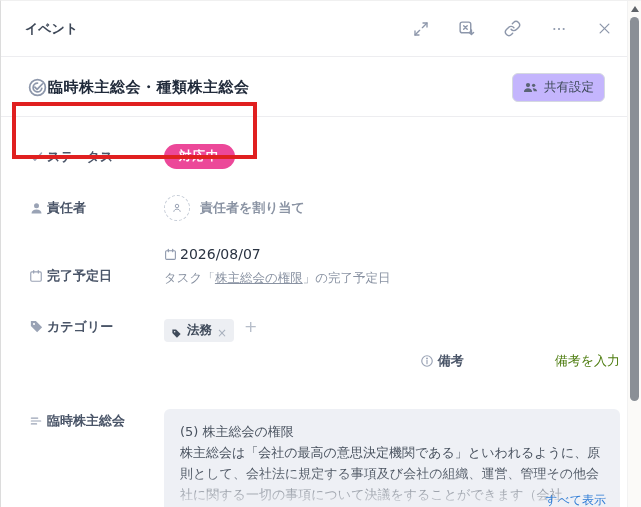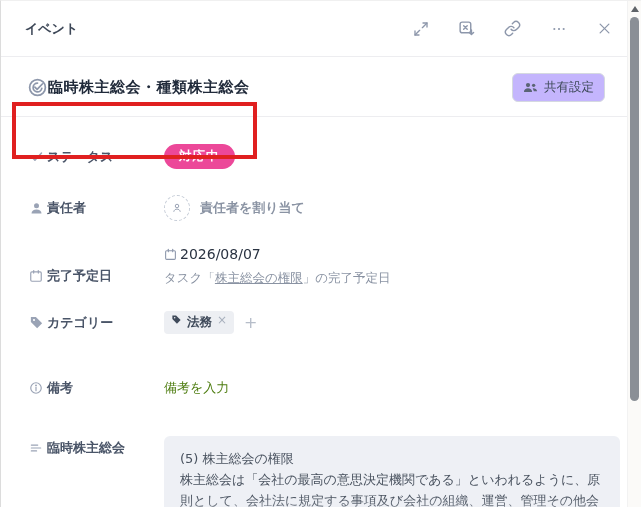--- a/index.html
+++ b/index.html
@@ -26,36 +26,36 @@
   .divider { height:1px; background:#ededf0; margin-top:14px; }
 
   
   .frow { display:flex; align-items:center; margin:0 21px 0 28px; }
   .flabel { width:135px; flex:0 0 135px; display:flex; align-items:center; gap:3px; font-size:13px; font-weight:bold; color:#4a5568; }
   .ficon { width:15px; height:15px; color:#9aa3b5; flex:0 0 15px; }
   .row-status { margin-top:27px; min-height:24px; }
   .row-assignee { margin-top:26px; min-height:26px; }
   .row-date { margin-top:22px; align-items:flex-end; }
   .row-category { margin-top:24px; min-height:23px; }
-  .row-notes { margin-top:44px; min-height:20px; }
+  .row-notes { margin-top:9px; min-height:20px;justify-content:flex-end; }
   .row-desc { margin-top:38px; align-items:flex-start; }
 
   .badge { display:inline-flex; align-items:center; background:#ec4899; color:#fff; font-size:12.5px; font-weight:bold;
     letter-spacing:1px; padding:4px 15px; border-radius:13px; cursor:pointer; }
 
   .avatar-dashed { width:26px; height:26px; border:1px dashed #c4cbd6; border-radius:50%;
     display:flex; align-items:center; justify-content:center; color:#9aa3b5; cursor:pointer; }
   .assign-text { margin-left:10px; font-size:13px; font-weight:bold; color:#8a93a3; cursor:pointer; }
 
   .date-main { display:flex; align-items:center; gap:1px; line-height:22px; cursor:pointer; }
   .date-val { font-size:14px; color:#2a3342; }
   .date-sub { margin-top:4px; font-size:12.5px; color:#8a93a3; line-height:18px; }
   .date-sub a { color:#8a93a3; text-decoration:underline; cursor:pointer; }
 
-  .tag-chip { display:inline-flex; align-items:flex-start; gap:5px; background:#edeff3; border-radius:4px; padding:3px 7px; cursor:default; }
+  .tag-chip { display:inline-flex; align-items:flex-end; gap:5px; background:#edeff3; border-radius:4px; padding:3px 7px; cursor:default;margin-top:8px; }
   .tag-chip .tg { width:11px; height:11px; color:#3f4a5a; }
   .tag-txt { font-size:12.5px; font-weight:bold; color:#3f4a5a; }
   .tag-x { color:#a8b0bd; font-size:12px; cursor:pointer; line-height:1; }
   .tag-add { margin-left:10px; color:#b6bdc9; font-size:16px; cursor:pointer; line-height:1; }
 
   .notes-ph { font-size:13px; color:#4d7c0f; cursor:text; }
 
   .desc-box { position:relative; flex:1; height:109px; background:#eef0f5; border-radius:6px;
     padding:12px 16px; font-size:13px; line-height:21px; color:#49525f; overflow:hidden; }
   .desc-fade { position:absolute; left:0; right:0; bottom:0; height:48px;

